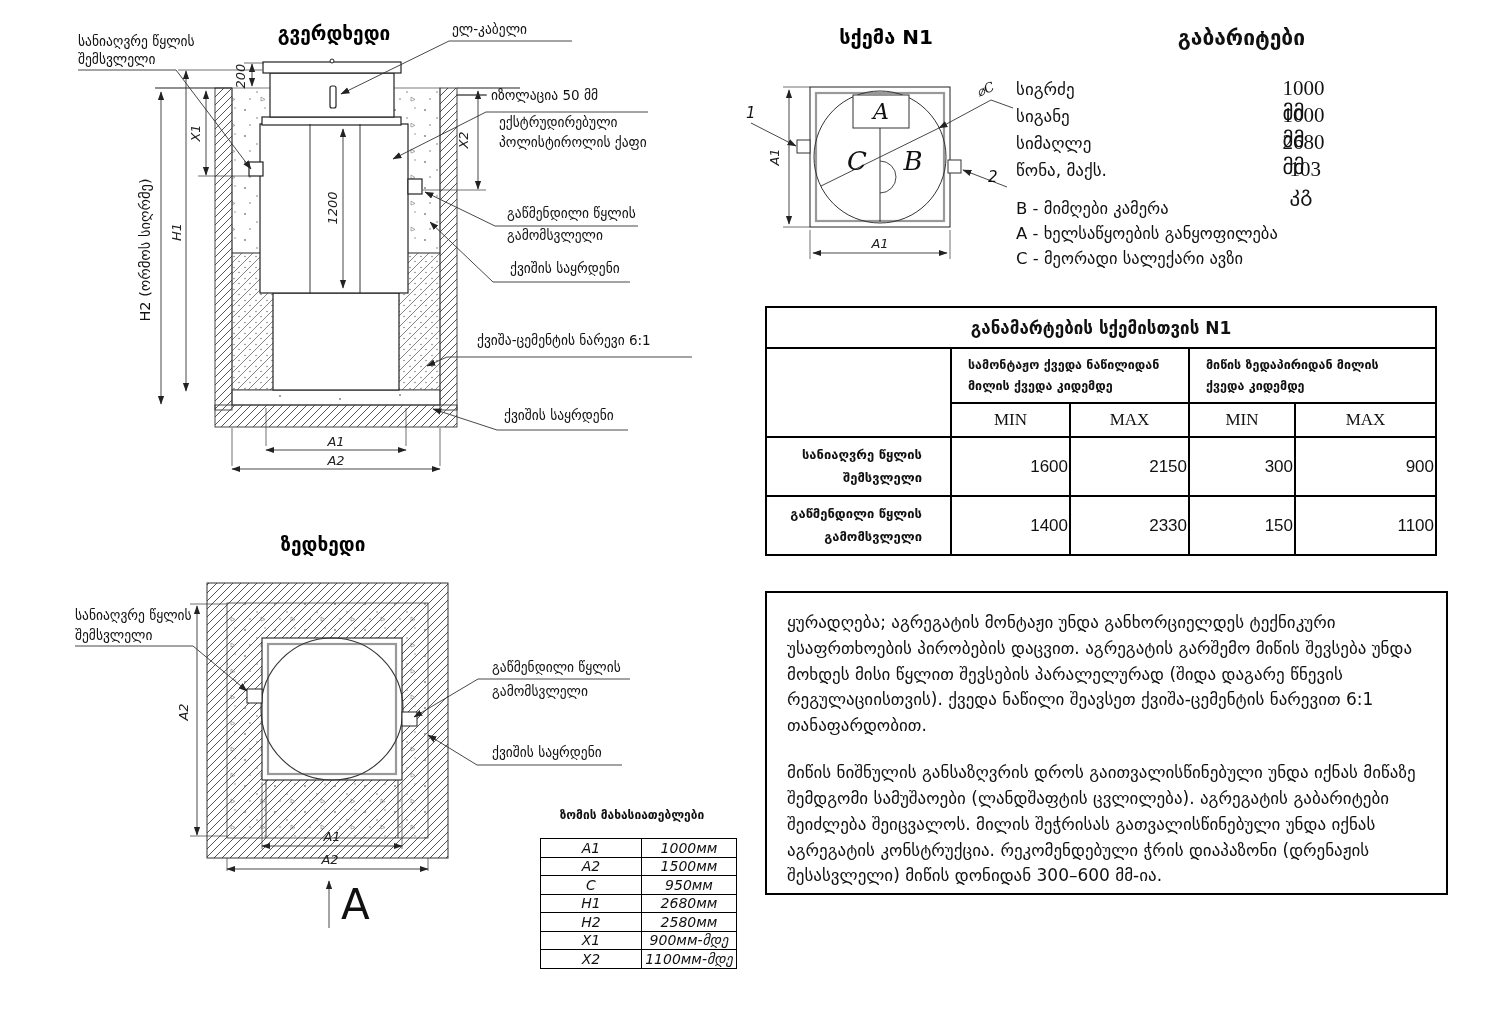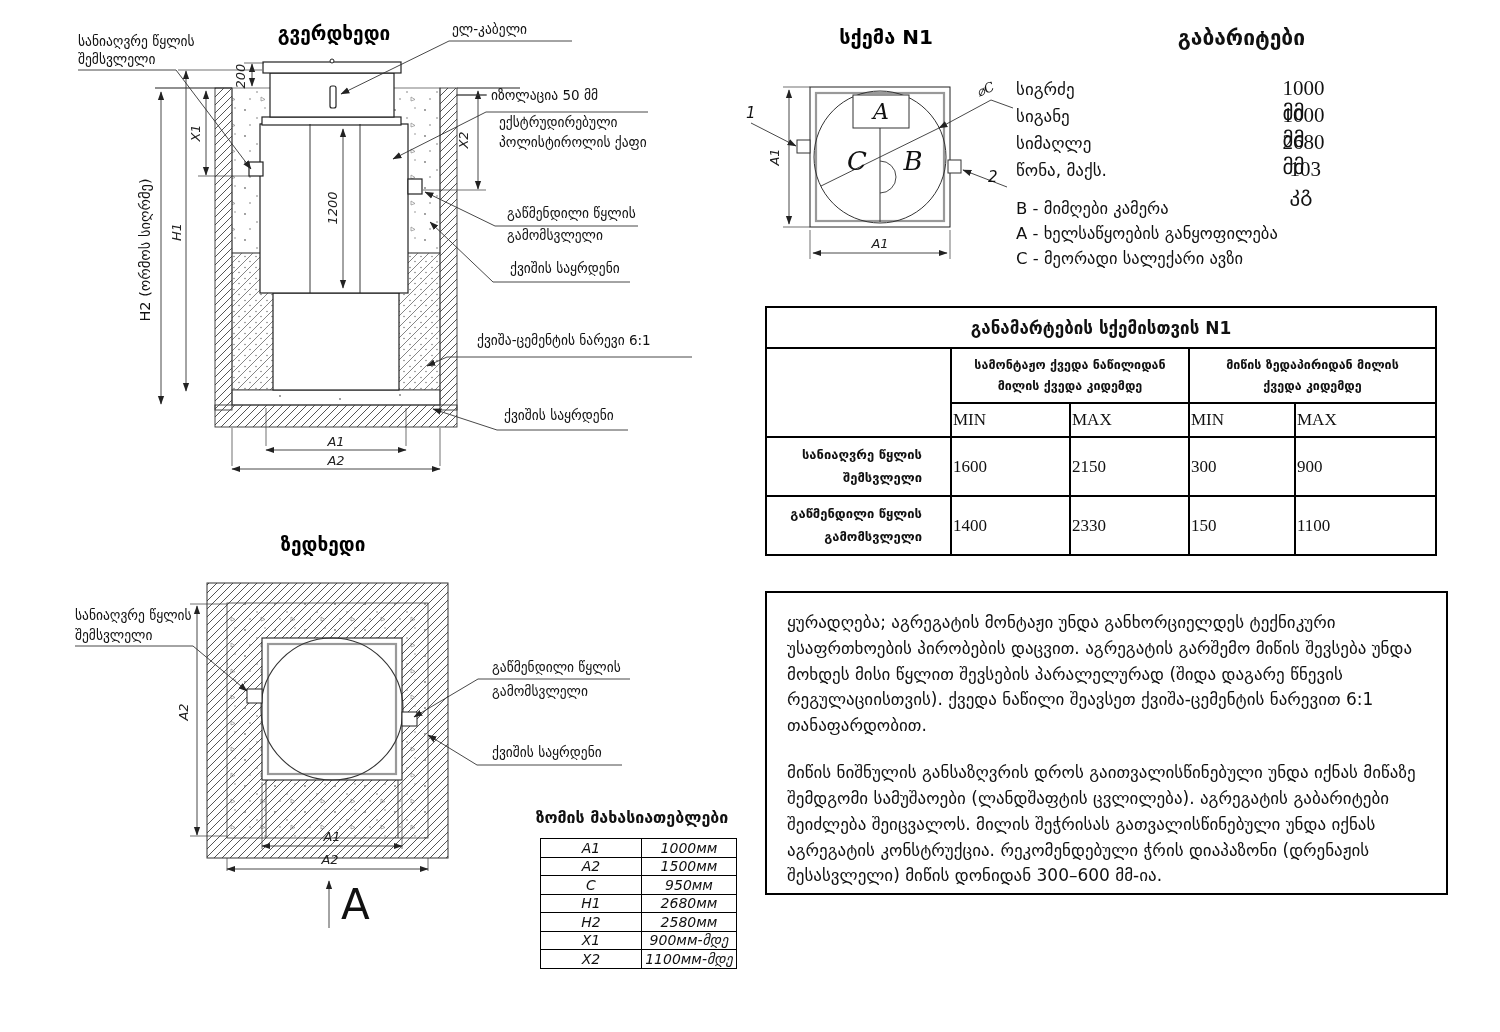--- a/index.html
+++ b/index.html
@@ -14,28 +14,28 @@
   .gab-row{display:flex;align-items:baseline;height:27px;gap:24px;}
   .gab-label{width:236px;font-size:17px;}
   .gab-value{font-family:Liberation Serif, serif;font-size:21px;margin-left:26px;}
   .gab-legend{left:1016px;top:196px;width:360px;font-size:16.5px;line-height:25px;}
 
   
   .spec-wrap{left:765px;top:306px;}
   table.spec{border-collapse:collapse;table-layout:fixed;width:670px;}
   table.spec td{border:2px solid #000;overflow:hidden;}
   .t-title td{height:37px;text-align:center;font-weight:bold;font-size:17px;}
-  .t-group td{height:53px;text-align:center;font-weight:bold;font-size:12.5px;line-height:1.65;padding:0 16px;}
-  .t-mm td{height:30px;text-align:left;font-family:"Liberation Serif","DejaVu Serif",serif;font-size:17px;}
-  .t-row td{height:55px;text-align:left;font-family:Liberation Serif, serif;font-size:17px;}
+  .t-group td{height:53px;font-weight:bold;font-size:12.5px;line-height:1.65;padding:0 16px;}
+  .t-mm td{height:30px;text-align:center;font-family:"Liberation Serif","DejaVu Serif",serif;font-size:17px;}
+  .t-row td{height:55px;text-align:right;font-family:Liberation Sans, sans-serif;font-size:17px;}
   .t-row td.rl{font-family:"DejaVu Sans",sans-serif;font-weight:bold;font-size:13px;text-align:right;
                padding:0 28px 0 8px;line-height:1.7;}
 
   
-  .size-title{left:517px;top:808px;width:230px;text-align:center;font-weight:bold;font-size:16px;}
+  .size-title{left:517px;top:808px;width:230px;text-align:center;font-weight:bold;font-size:12px;}
   .size-wrap{left:540px;top:838px;}
   table.size{border-collapse:collapse;table-layout:fixed;width:194px;}
   table.size td{border:1.5px solid #000;height:17.5px;text-align:center;
                 font-style:italic;font-size:14px;padding:0;}
   table.size td.p{width:100px;}
   table.size td.v{width:94px;}
 
   
   .notes{left:765px;top:591px;width:683px;height:304px;border:2.5px solid #000;box-sizing:border-box;
          padding:17px 20px;font-size:17px;line-height:1.52;}

